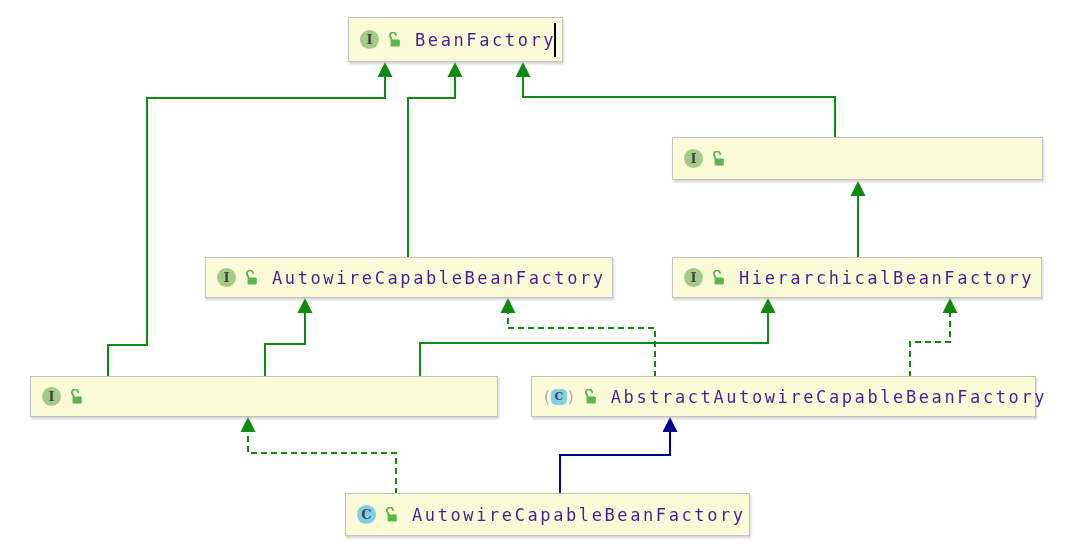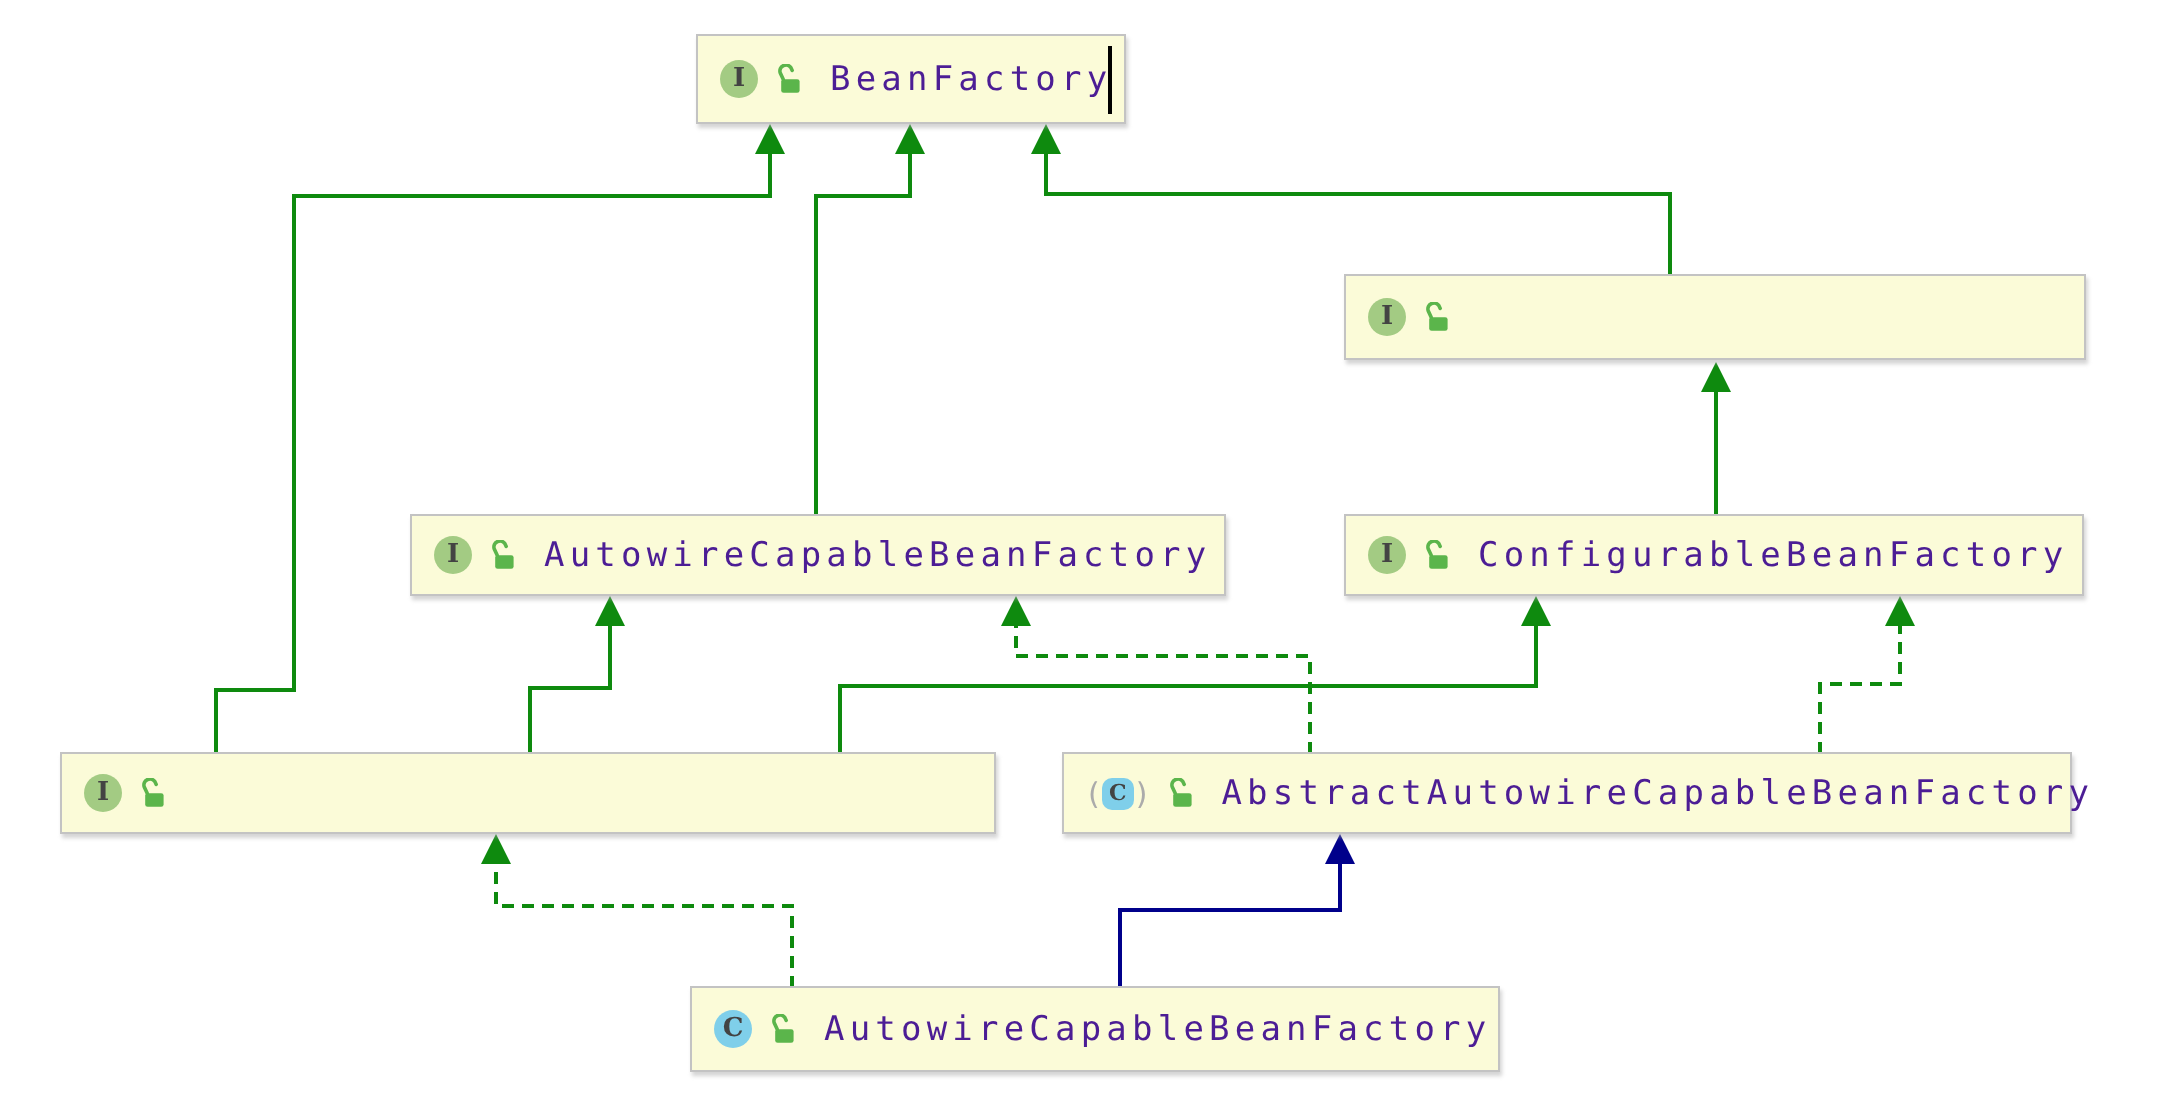--- a/index.html
+++ b/index.html
@@ -109,21 +109,21 @@
           <rect x="4.6" y="7.6" width="9.2" height="6.8" rx="1.2" fill="#5BB54B"></rect>
         </svg>
         <span class="label">AutowireCapableBeanFactory</span>
       </div>
       <div class="node" style="left: 672px; top: 257px; width: 370px; height: 41px;">
         <span class="badge iface">I</span>
         <svg class="lock" width="16" height="16" viewBox="0 0 16 16">
           <path d="M5.6 7.6 L4.1 4.4 A3 3 0 0 1 9.5 1.9 L10.1 3.2" fill="none" stroke="#5BB54B" stroke-width="1.8" stroke-linecap="round"></path>
           <rect x="4.6" y="7.6" width="9.2" height="6.8" rx="1.2" fill="#5BB54B"></rect>
         </svg>
-        <span class="label">ConfigurableBeanFactory</span>
+        <span class="label">HierarchicalBeanFactory</span>
       </div>
       <div class="node" style="left: 30px; top: 376px; width: 468px; height: 41px;">
         <span class="badge iface">I</span>
         <svg class="lock" width="16" height="16" viewBox="0 0 16 16">
           <path d="M5.6 7.6 L4.1 4.4 A3 3 0 0 1 9.5 1.9 L10.1 3.2" fill="none" stroke="#5BB54B" stroke-width="1.8" stroke-linecap="round"></path>
           <rect x="4.6" y="7.6" width="9.2" height="6.8" rx="1.2" fill="#5BB54B"></rect>
         </svg>
       </div>
       <div class="node" style="left: 531px; top: 376px; width: 505px; height: 41px;">
         <span class="abs-wrap">

